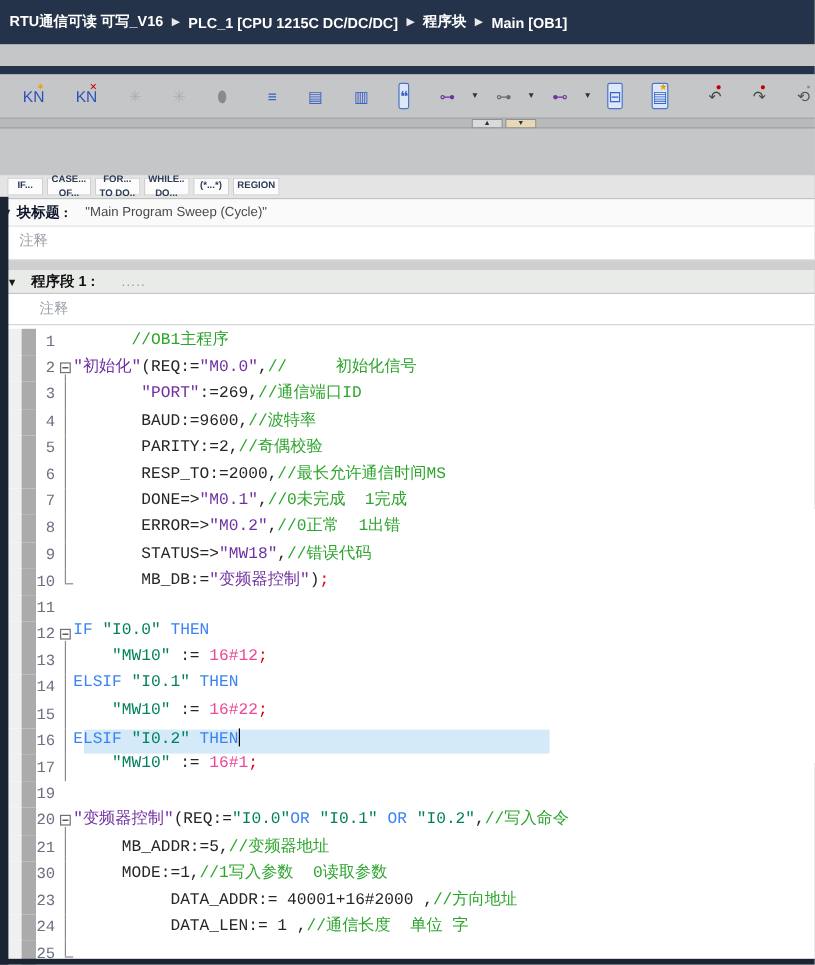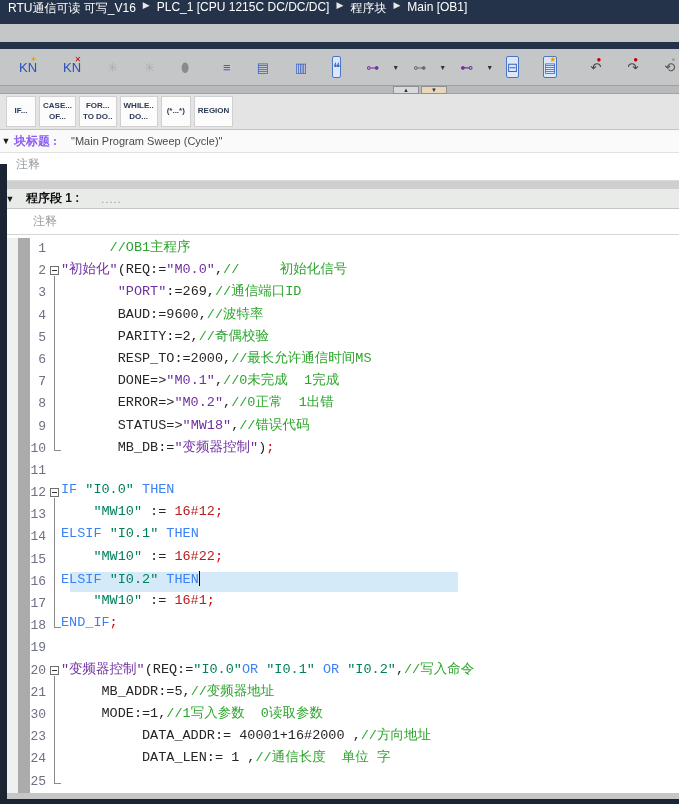--- a/index.html
+++ b/index.html
@@ -1,22 +1,22 @@
 <!DOCTYPE html>
 <html><head>
 <meta charset="utf-8">
 <style>
   * { margin:0; padding:0; box-sizing:border-box; }
   html,body { width:679px; height:804px; overflow:hidden; background:#C4C6C8;
               font-family:"Liberation Sans","DejaVu Sans",sans-serif; }
   #app { position:relative; width:679px; height:804px; }
 
   
-  .breadcrumb { height:24px; background:#243349; color:#fff; display:flex; align-items:flex-start;
-                padding-left:8px; font-size:12px; font-weight:normal; }
+  .breadcrumb { height:37px; background:#243349; color:#fff; display:flex; align-items:center;
+                padding-left:8px; font-size:12px; font-weight:bold; }
   .crumb { cursor:default; white-space:pre; }
   .crumb-sep { color:#e8e8e8; font-size:9px; margin:0 7px; }
 
   .gap-band { height:18px; background:#C4C6C8; }
   .dark-strip { height:7px; background:#243349; }
 
   
   .toolbar { height:37px; background:#C4C6C8; display:flex; align-items:center;
              padding-left:6px; border-bottom:1px solid #9FA1A3; }
   .tb-btn { position:relative; width:22px; height:22px; margin:0 12px; display:flex;
@@ -34,32 +34,32 @@
   .iface-bar .lbl { position:absolute; left:405px; top:0; color:#fff; font-size:11px;
                     font-weight:bold; line-height:13px; }
   .splitter { position:relative; height:8px; background:#B8BABC; border-bottom:1px solid #9FA1A3; }
   .split-btn { position:absolute; top:0; width:26px; height:8px; background:#D8DADC;
                border:1px solid #8f9193; font-size:6px; line-height:6px; text-align:center;
                color:#243349; cursor:pointer; }
   .split-btn.up { left:393px; }
   .split-btn.down { left:421px; background:#E8D8B8; }
 
   
-  .snippets { height:36px; background:#E4E4E4; display:flex; align-items:stretch;
-              padding:2px 0 2px 6px; border-bottom:1px solid #C2C2C2; }
+  .snippets { height:20px; background:#E4E4E4; display:flex; align-items:stretch;
+              padding:2px 0 2px 6px; border-bottom:1px solid #C2C2C2;margin-top:39px; }
   .snip-btn { background:#FCFCFC; border:1px solid #D0D0D0; margin-right:3px; min-width:30px;
               padding:2px 3px; font-size:8px; font-weight:bold; color:#2B3A55; text-align:center;
               display:flex; flex-direction:column; justify-content:center; line-height:1.3;
               cursor:pointer; white-space:nowrap; }
 
   
   .block-title { height:23px; background:#FAFAFA; border-bottom:1px solid #E2E2E2;
                  display:flex; align-items:center; }
   .tri { font-size:9px; color:#1a1a1a; width:12px; text-align:center; cursor:pointer; }
-  .block-title .cap { font-size:12px; font-weight:bold; color:#8b5cf6; margin-left:2px;font-family:Liberation Serif, serif; }
+  .block-title .cap { font-size:12px; font-weight:bold; color:#0f172a; margin-left:2px;font-family:Liberation Serif, serif; }
   .block-title .val { font-size:11px; color:#4a4a4a; margin-left:14px;
                       font-family:"Liberation Sans","DejaVu Sans",sans-serif; }
   .block-comment { height:28px; background:#FFFFFF; border-bottom:1px solid #DADADA;
                    padding:3px 0 0 16px; font-size:12px; color:#9AA0A6; }
   .gray-band2 { height:8px; background:#CFCFCF; }
   .net-header { height:20px; background:#E9EBE9; border-bottom:1px solid #C6C6C6;
                 display:flex; align-items:center; }
   .net-header .tri { margin-left:4px; }
   .net-header .cap { font-size:12px; font-weight:bold; color:#111; margin-left:10px; }
   .net-header .dots { font-size:11px; color:#999; margin-left:22px; letter-spacing:1px; }
@@ -77,21 +77,21 @@
   .code-text  { position:relative; z-index:1; white-space:pre; line-height:22.2px;
                 font:13.5px "Liberation Mono","DejaVu Sans Mono",monospace; color:#262626; }
   .hl-band { position:absolute; left:70px; width:388px; top:1px; bottom:1px;
              background:#D4EAF8; z-index:0; }
   .caret { display:inline-block; width:1px; height:15px; background:#000; vertical-align:-3px; }
 
   .tk-c { color:#2DA52D; }  
   .tk-k { color:#3b82f6; }  
   .tk-g { color:#00805C; }  
   .tk-p { color:#7030A0; }  
-  .tk-h { color:#b91c1c;margin-top:48px; }  
+  .tk-h { color:#ec4899;margin-top:48px; }  
   .tk-s { color:#E00000; }  
   .tk-t { color:#262626; }
 
   .fold-box { position:absolute; left:1px; top:50%; margin-top:-5px; width:9px; height:9px;
               border:1px solid #707070; background:#fff; cursor:pointer; z-index:2; }
   .fold-box::after { content:""; position:absolute; left:1px; top:3px; width:5px; height:1px;
                      background:#333; }
   .fold-tail { position:absolute; left:5px; top:50%; margin-top:5px; bottom:0; width:1px; background:#8a8a8a; }
   .fold-line { position:absolute; left:5px; top:0; bottom:0; width:1px; background:#8a8a8a; }
   .fold-end-v { position:absolute; left:5px; top:0; height:55%; width:1px; background:#8a8a8a; }
@@ -409,30 +409,20 @@
         <div class="gut-gray"></div>
         <div class="gut-num">17</div>
         <div class="gut-fold">
           <div class="fold-line"></div>
         </div>
         <div class="code-text"><span class="tk-t">    </span><span class="tk-g">"MW10"</span><span class="tk-t"> := </span><span class="tk-h">16#1</span><span class="tk-s">;</span></div>
       </div>
       <div class="code-row">
         <div class="gut-margin"></div>
         <div class="gut-gray"></div>
-        <div class="gut-num">18</div>
-        <div class="gut-fold">
-          <div class="fold-end-v"></div>
-          <div class="fold-end-h"></div>
-        </div>
-        <div class="code-text"><span class="tk-k">END_IF</span><span class="tk-s">;</span></div>
-      </div>
-      <div class="code-row">
-        <div class="gut-margin"></div>
-        <div class="gut-gray"></div>
         <div class="gut-num">19</div>
         <div class="gut-fold"></div>
         <div class="code-text"></div>
       </div>
       <div class="code-row">
         <div class="gut-margin"></div>
         <div class="gut-gray"></div>
         <div class="gut-num">20</div>
         <div class="gut-fold">
           <div class="fold-box"></div>

